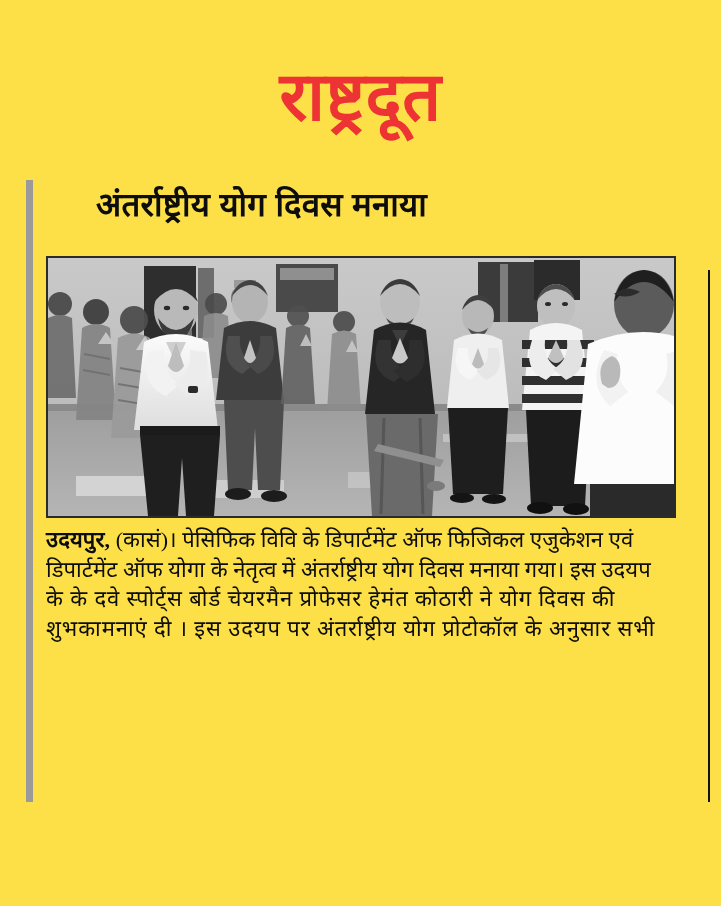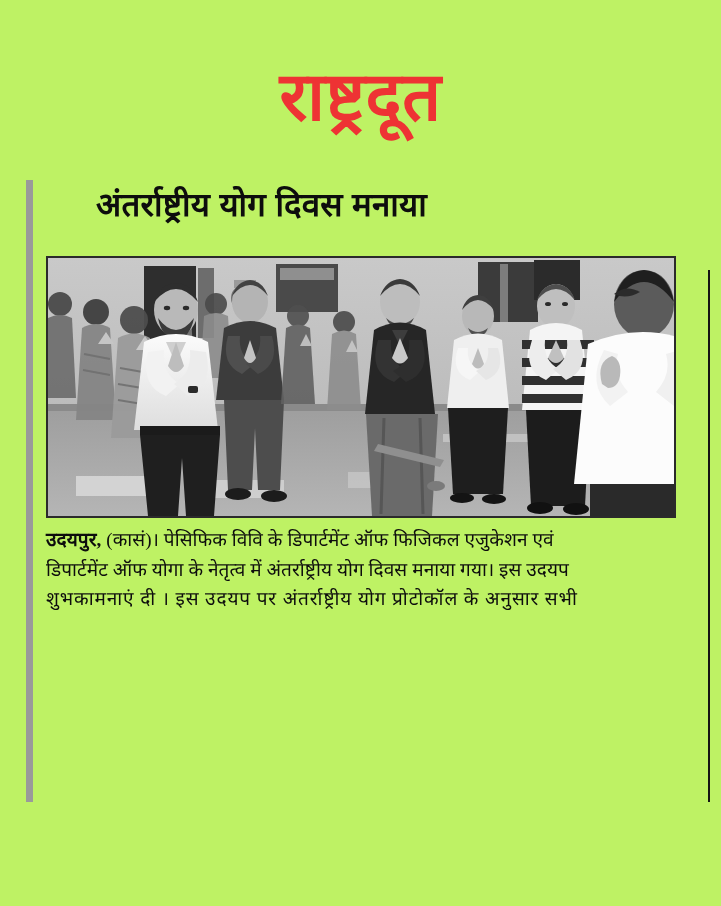--- a/index.html
+++ b/index.html
@@ -13,21 +13,21 @@
     height: 906px;
     position: relative;
     overflow: hidden;
     color: #111111;
     -webkit-font-smoothing: antialiased;
   }
 
   .clipping {
     position: absolute;
     inset: 0;
-    background: #bef264;
+    background: #fde047;
   }
 
   
   .masthead {
     position: absolute;
     left: 0;
     top: 62px;
     width: 721px;
     text-align: center;
   }
@@ -105,21 +105,21 @@
 
   
   .body-copy {
     position: absolute;
     left: 20px;
     top: 345px;
     width: 652px;
   }
   .body-line {
     font-family: "Liberation Serif", "DejaVu Serif", serif;
-    font-size: 19px;
+    font-size: 22px;
     line-height: 29.6px;
     color: #0d0d0d;
     white-space: nowrap;
     letter-spacing: 0.1px;
   }
   .body-line.justify-wide {
     letter-spacing: 0.9px;
   }
   .lead-in {
     font-weight: 700;
@@ -316,17 +316,18 @@
         </g>
 
         <ellipse cx="388" cy="228" rx="9" ry="5" fill="#7b7b7b"></ellipse>
         <path d="M330 186 l66 16 l-4 7 l-66 -16 z" fill="#8f8f8f"></path>
       </svg>
     </div>
 
     <div class="body-copy">
       <div class="body-line"><span class="lead-in">उदयपुर,</span> (कासं)। पेसिफिक विवि के डिपार्टमेंट ऑफ फिजिकल एजुकेशन एवं</div>
       <div class="body-line">डिपार्टमेंट ऑफ योगा के नेतृत्व में अंतर्राष्ट्रीय योग दिवस मनाया गया। इस उदयप</div>
+      <div class="body-line justify-wide">के के दवे स्पोर्ट्स बोर्ड चेयरमैन प्रोफेसर हेमंत कोठारी ने योग दिवस की</div>
       <div class="body-line justify-wide">शुभकामनाएं दी । इस उदयप पर अंतर्राष्ट्रीय योग प्रोटोकॉल के अनुसार सभी</div>
     </div>
 
   </div>
 </div>
 
 </body></html>

